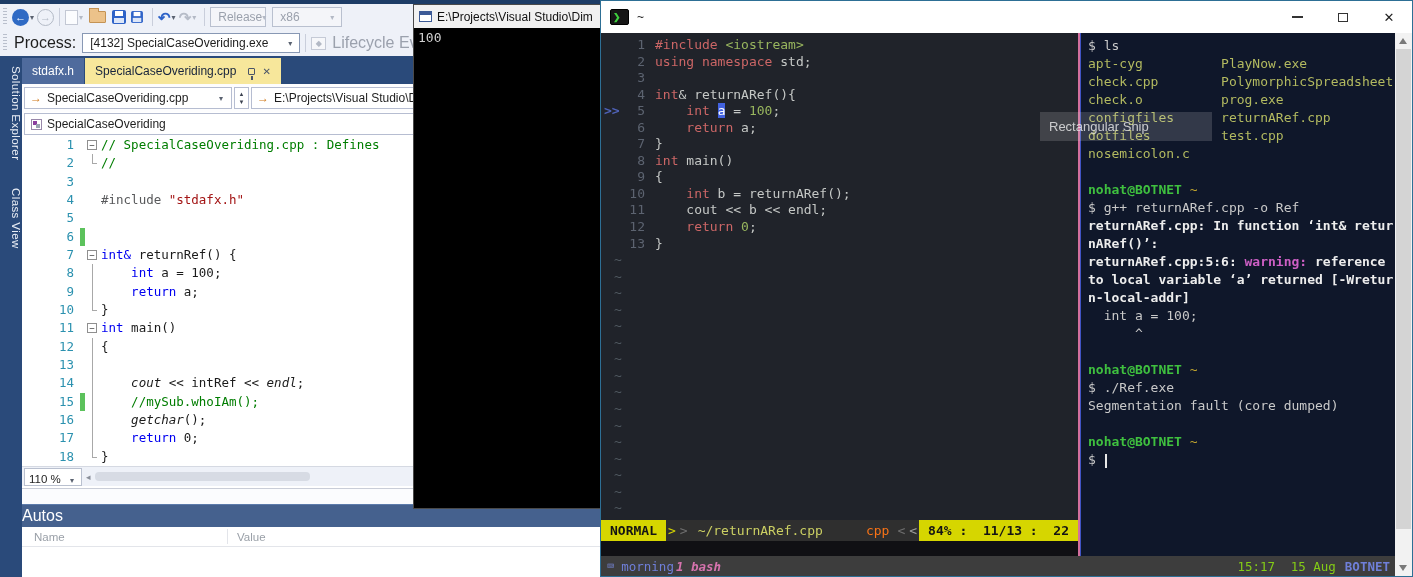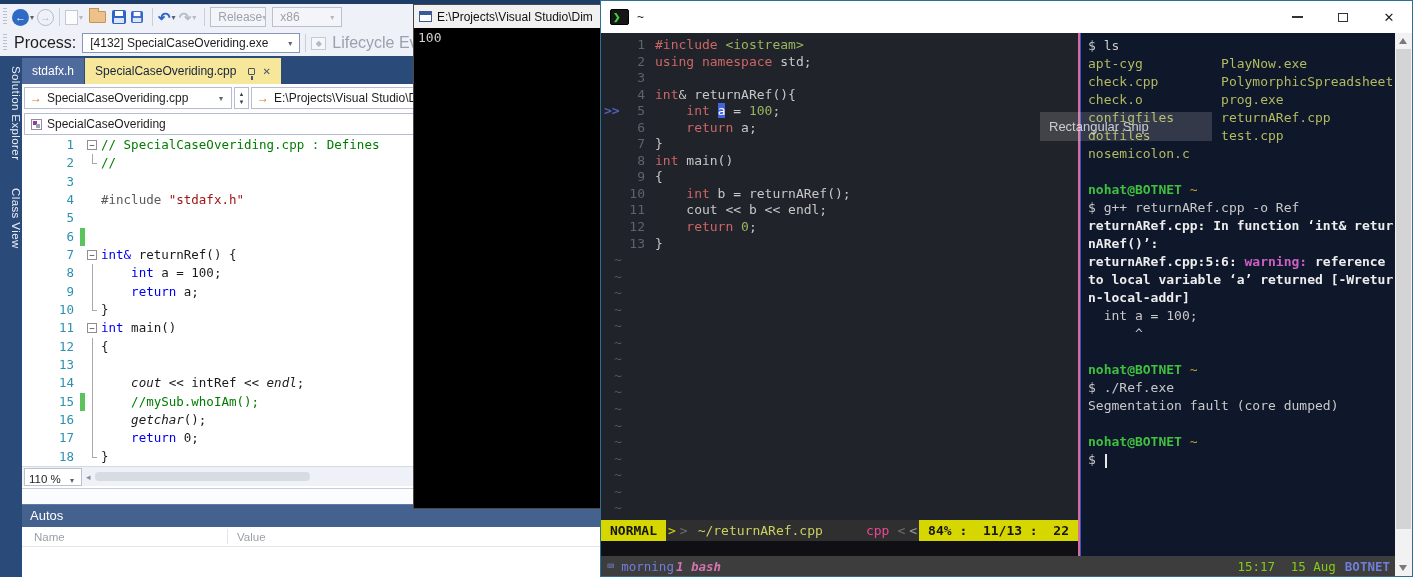--- a/index.html
+++ b/index.html
@@ -78,21 +78,21 @@
 
   .zoomrow { position:absolute; left:0; top:382px; width:100%; height:20px; background:#eef1f8; display:flex; align-items:center; border-top:1px solid #d5d9e2; }
   .zoomcombo { width:58px; height:18px; background:#fff; border:1px solid #b9c0cf; font-size:11.5px; color:#1e1e1e;
                display:flex; align-items:flex-end; padding:0 4px; margin-left:2px; }
   .hscroll { flex:1; height:100%; display:flex; align-items:center; }
   .hs-arrow { color:#8a8f9a; font-size:9px; margin:0 4px; }
   .hs-thumb { width:215px; height:9px; background:#d7dbe4; border-radius:4px; }
 
   .vs-whitegap { position:absolute; left:22px; top:488px; width:580px; height:16px; background:#fbfcfe; border-top:1px solid #c9cdd8; }
   #autos { position:absolute; left:22px; top:504px; width:580px; height:73px; background:#fff; border-top:1px solid #5c7bab; }
-  .autos-hdr { height:22px; background:#45618e; color:#fff; font-size:13px; line-height:22px; padding-left:8px; }
+  .autos-hdr { height:22px; background:#45618e; color:#fff; font-size:16px; line-height:22px; padding-left:0; }
   .autos-cols { height:20px; display:flex; align-items:center; border-bottom:1px solid #e3e5ea; position:relative; }
   .autos-col { font-size:11.5px; color:#9aa0a8; }
   .autos-col.name { margin-left:12px; }
   .autos-col.value { position:absolute; left:215px; }
   .autos-div { position:absolute; left:205px; top:2px; bottom:2px; width:1px; background:#e3e5ea; }
 
   
   #console { position:absolute; left:413px; top:4px; width:190px; height:505px; z-index:5;
              border:1px solid #4a4a4a; background:#000; }
   .con-title { height:23px; background:#f1f1f1; display:flex; align-items:center; padding-left:5px; overflow:hidden; }
@@ -126,21 +126,21 @@
   .v-red { color:#cc6666; } .v-grn { color:#98b65e; } .v-fg { color:#c5c8c6; }
   .v-cur { background:#4262e0; color:#fff; }
   .v-tilde { padding-left:13px; color:#4f5860; }
 
   #vim-status { position:absolute; left:0; top:487px; width:477px; height:21px; display:flex; align-items:stretch;
                 font-size:13px; background:#2f2f2f; }
   .st-mode { background:#d6d600; color:#141414; font-weight:bold; padding:0 9px; display:flex; align-items:center; }
   .st-chev { display:flex; align-items:center; padding:0 2px; }
   .st-chev.y { color:#d6d600; } .st-chev.g1 { color:#6f6f6f; } .st-chev.g2 { color:#9f9f9f; }
   .st-file { color:#ccd063; padding-left:8px; flex:1; display:flex; align-items:center; }
-  .st-ft { color:#ec4899; padding:0 6px; display:flex; align-items:center; }
+  .st-ft { color:#f97316; padding:0 6px; display:flex; align-items:center; }
   .st-right { background:#d6d600; color:#141414; font-weight:bold; padding:0 9px; display:flex; align-items:center; white-space:pre; }
   #vim-cmdline { position:absolute; left:0; top:508px; width:477px; height:15px; background:#101014; }
 
   #paneborder { position:absolute; left:477px; top:0; width:3px; height:523px;
                 background:linear-gradient(to right,#d36f9e 0 1.5px,#4053c4 1.5px 3px); }
 
   #bash { position:absolute; left:480px; top:0; width:314px; height:523px; background:#0f172a;
           font-size:13px; padding:4px 0 0 7px; overflow:hidden; }
   .b-row { height:18px; line-height:18px; white-space:pre; }
   .b-fg { color:#c9c9c9; } .b-fgb { color:#ededed; font-weight:bold; }

